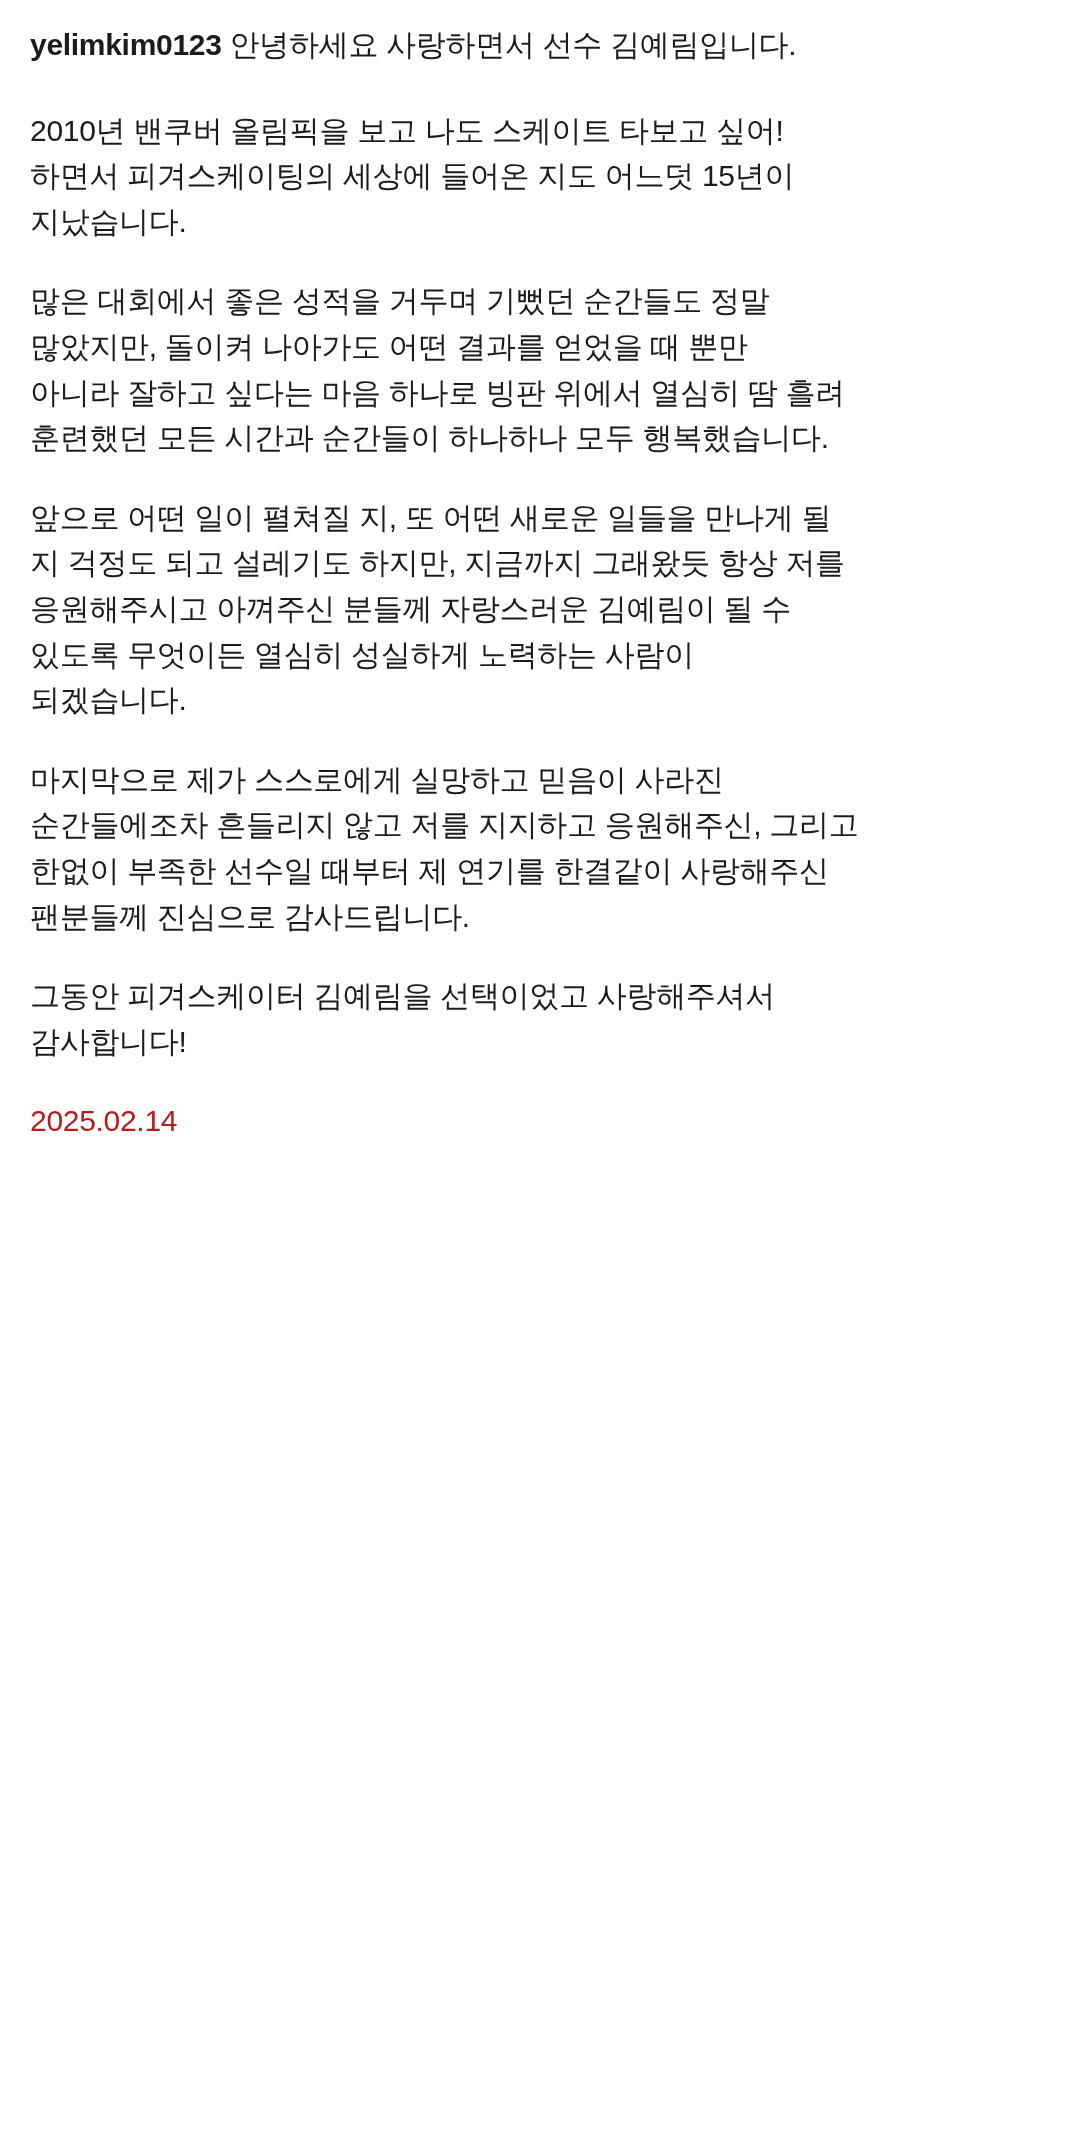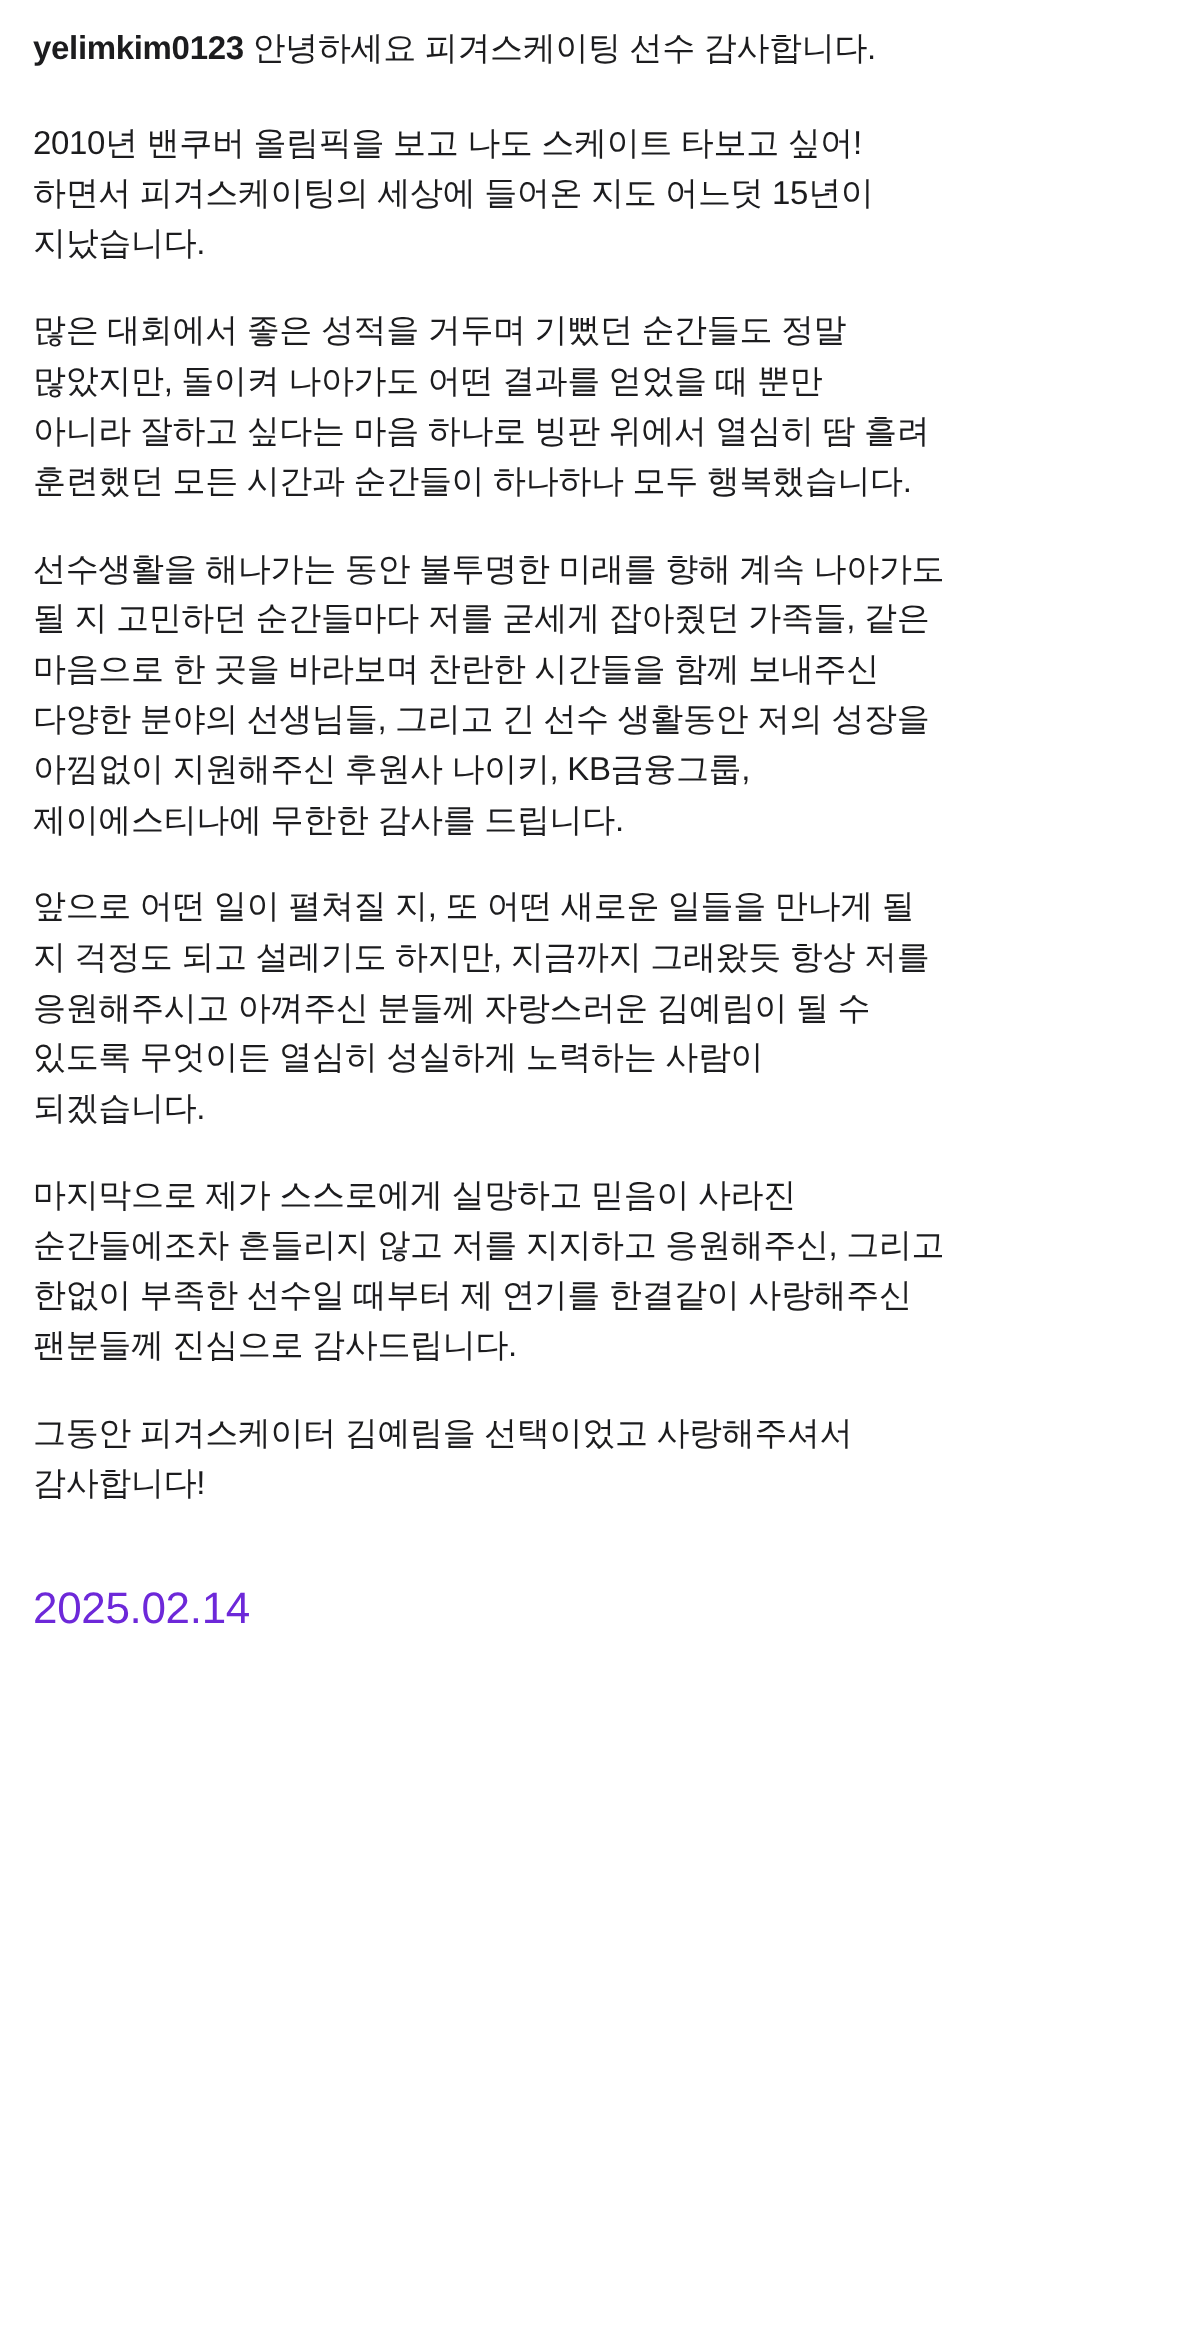--- a/index.html
+++ b/index.html
@@ -33,47 +33,41 @@
   }
   .first-para {
     margin-bottom: 40px;
   }
   .username {
     font-weight: bold;
     color: #1c1c1e;
     text-align: right;
   }
   .date {
-    font-size: 40px;
+    font-size: 30px;
     line-height: 1.5;
     letter-spacing: -0.3px;
-    margin-top: 60px;
-    color: #6d28d9;
+    margin-top: 34px;
+    color: #b91c1c;
   }
 </style>
 </head>
 <body>
 
 <div class="post">
 
-  <p class="para first-para"><span class="username">yelimkim0123</span><span> 안녕하세요 피겨스케이팅 선수 감사합니다.</span></p>
+  <p class="para first-para"><span class="username">yelimkim0123</span><span> 안녕하세요 사랑하면서 선수 김예림입니다.</span></p>
 
   <p class="para">2010년 밴쿠버 올림픽을 보고 나도 스케이트 타보고 싶어!
 하면서 피겨스케이팅의 세상에 들어온 지도 어느덧 15년이
 지났습니다.</p>
   <p class="para">많은 대회에서 좋은 성적을 거두며 기뻤던 순간들도 정말
 많았지만, 돌이켜 나아가도 어떤 결과를 얻었을 때 뿐만
 아니라 잘하고 싶다는 마음 하나로 빙판 위에서 열심히 땀 흘려
 훈련했던 모든 시간과 순간들이 하나하나 모두 행복했습니다.</p>
-  <p class="para">선수생활을 해나가는 동안 불투명한 미래를 향해 계속 나아가도
-될 지 고민하던 순간들마다 저를 굳세게 잡아줬던 가족들, 같은
-마음으로 한 곳을 바라보며 찬란한 시간들을 함께 보내주신
-다양한 분야의 선생님들, 그리고 긴 선수 생활동안 저의 성장을
-아낌없이 지원해주신 후원사 나이키, KB금융그룹,
-제이에스티나에 무한한 감사를 드립니다.</p>
   <p class="para">앞으로 어떤 일이 펼쳐질 지, 또 어떤 새로운 일들을 만나게 될
 지 걱정도 되고 설레기도 하지만, 지금까지 그래왔듯 항상 저를
 응원해주시고 아껴주신 분들께 자랑스러운 김예림이 될 수
 있도록 무엇이든 열심히 성실하게 노력하는 사람이
 되겠습니다.</p>
   <p class="para">마지막으로 제가 스스로에게 실망하고 믿음이 사라진
 순간들에조차 흔들리지 않고 저를 지지하고 응원해주신, 그리고
 한없이 부족한 선수일 때부터 제 연기를 한결같이 사랑해주신
 팬분들께 진심으로 감사드립니다.</p>
   <p class="para">그동안 피겨스케이터 김예림을 선택이었고 사랑해주셔서

